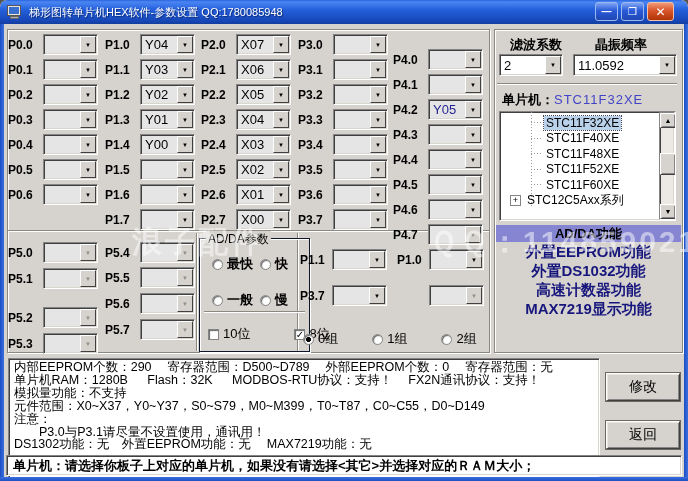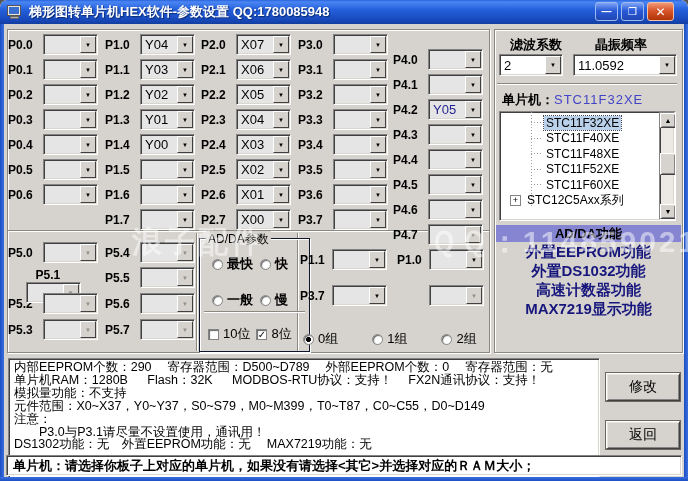--- a/index.html
+++ b/index.html
@@ -12,21 +12,21 @@
     background:linear-gradient(180deg,#2a63dd 0%,#4a86f2 8%,#2560dd 40%,#1747b8 85%,#123e9e 100%);
     display:flex; align-items:center; border-radius:7px 7px 0 0; z-index:10; }
   .border-l,.border-r,.border-b { position:absolute; background:linear-gradient(90deg,#1c4ec4,#3a6fe0); z-index:9; }
   .border-l { left:0; top:24px; width:4px; bottom:0; }
   .border-r { right:0; top:24px; width:4px; bottom:0; }
   .border-b { left:0; bottom:0; height:4px; width:688px; background:linear-gradient(180deg,#3a6fe0,#1c4ec4); }
   .app-icon { width:17px; height:15px; margin:0 5px 0 7px; position:relative; }
   .app-icon .mon { position:absolute; left:0; top:0; width:14px; height:11px; background:#e8e4da; border:1px solid #555; }
   .app-icon .scr { position:absolute; left:2px; top:2px; width:10px; height:7px; background:#3a6fd0; }
   .app-icon .base { position:absolute; left:3px; top:11px; width:9px; height:3px; background:#b8b4aa; border:1px solid #666; }
-  .wtitle { color:#fff; font-size:13px; font-weight:bold; text-shadow:1px 1px 1px #0b2a70; white-space:nowrap; }
+  .wtitle { color:#fff; font-size:11px; font-weight:normal; text-shadow:1px 1px 1px #0b2a70; white-space:nowrap; }
   .wctrls { position:absolute; right:14px; top:2px; display:flex; gap:3px; }
   .wbtn { width:23px; height:19px; border-radius:3px; border:1px solid #9cb8f0;
     background:linear-gradient(180deg,#7fa4f4,#2a5ad8 45%,#1e46b4); color:#fff;
     display:flex; align-items:center; justify-content:center; font-size:10px; font-weight:bold; cursor:pointer; }
   .wbtn.close { width:27px; background:linear-gradient(180deg,#f09a76,#d9542b 45%,#b03408); border-color:#f0c0a8; font-size:12px; }
 
   
   .sunken { border:1px solid; border-color:#848484 #fff #fff #848484; box-shadow:inset 1px 1px 0 #404040, inset -1px -1px 0 #d9d6cf; }
   .raised { border:1px solid; border-color:#fff #404040 #404040 #fff; box-shadow:inset 1px 1px 0 #d9d6cf, inset -1px -1px 0 #848484; background:#d6d3ce; }
   .etched { border:1px solid #8a887f; box-shadow:1px 1px 0 #fff, inset 1px 1px 0 #fff; }
@@ -58,21 +58,21 @@
   .grouplab { position:absolute; left:6px; top:-8px; background:#d6d3ce; padding:0 2px; font-size:12px; color:#000; }
   .radio { width:11px; height:11px; border-radius:50%; background:#fff; flex:0 0 auto;
     border:1px solid #848484; box-shadow:inset 1px 1px 1px #666; }
   .radio.checked { background:radial-gradient(circle at 50% 50%, #000 0 2.2px, #fff 2.8px); }
   .rlab { font-size:13px; font-weight:bold; margin-left:4px; white-space:nowrap; }
   .speed-grid { position:absolute; left:12px; top:16px; display:grid; grid-template-columns:48px 38px; row-gap:18px; }
   .ritem { display:flex; align-items:center; cursor:pointer; }
   .checkbox { width:11px; height:11px; background:#fff; border:1px solid #848484; box-shadow:inset 1px 1px 1px #666;
     flex:0 0 auto; font-size:10px; line-height:10px; text-align:center; color:#000; }
   .checkbox.checked::after { content:"✓"; font-weight:bold; }
-  .bitrow { position:absolute; left:8px; top:86px; display:flex; align-items:center; }
+  .bitrow { position:absolute; left:8px; top:86px; display:flex; align-items:center;gap:38px; }
   .bitrow .rlab { font-weight:normal; font-size:13px; }
   .gsep { left:4px; right:4px; top:72px; }
 
   
   .comm-grid { position:absolute; left:300px; top:249px; display:grid; grid-template-columns:97px 91px; row-gap:15px; }
   .commitem { display:flex; align-items:center; height:21px; }
   .commitem .plab { width:32px; }
   .group-radios { position:absolute; left:303px; top:330px; display:flex; gap:34px; }
   .group-radios .rlab { font-weight:normal; font-size:13px; }
 
@@ -482,21 +482,21 @@
   <div class="pcol c-p5a">
 
       <div class="prow" style="margin-bottom:5px;">
         <span class="plab">P5.0</span>
         <div class="combo sunken disabled">
           <span class="cval"></span>
           <span class="cbtn">▼</span>
         </div>
       </div>
 
-      <div class="prow" style="margin-bottom:4px;flex-direction:column;">
+      <div class="prow" style="margin-bottom:18px;">
         <span class="plab">P5.1</span>
         <div class="combo sunken disabled">
           <span class="cval"></span>
           <span class="cbtn">▼</span>
         </div>
       </div>
 
       <div class="prow" style="margin-bottom:5px;">
         <span class="plab">P5.2</span>
         <div class="combo sunken disabled">

